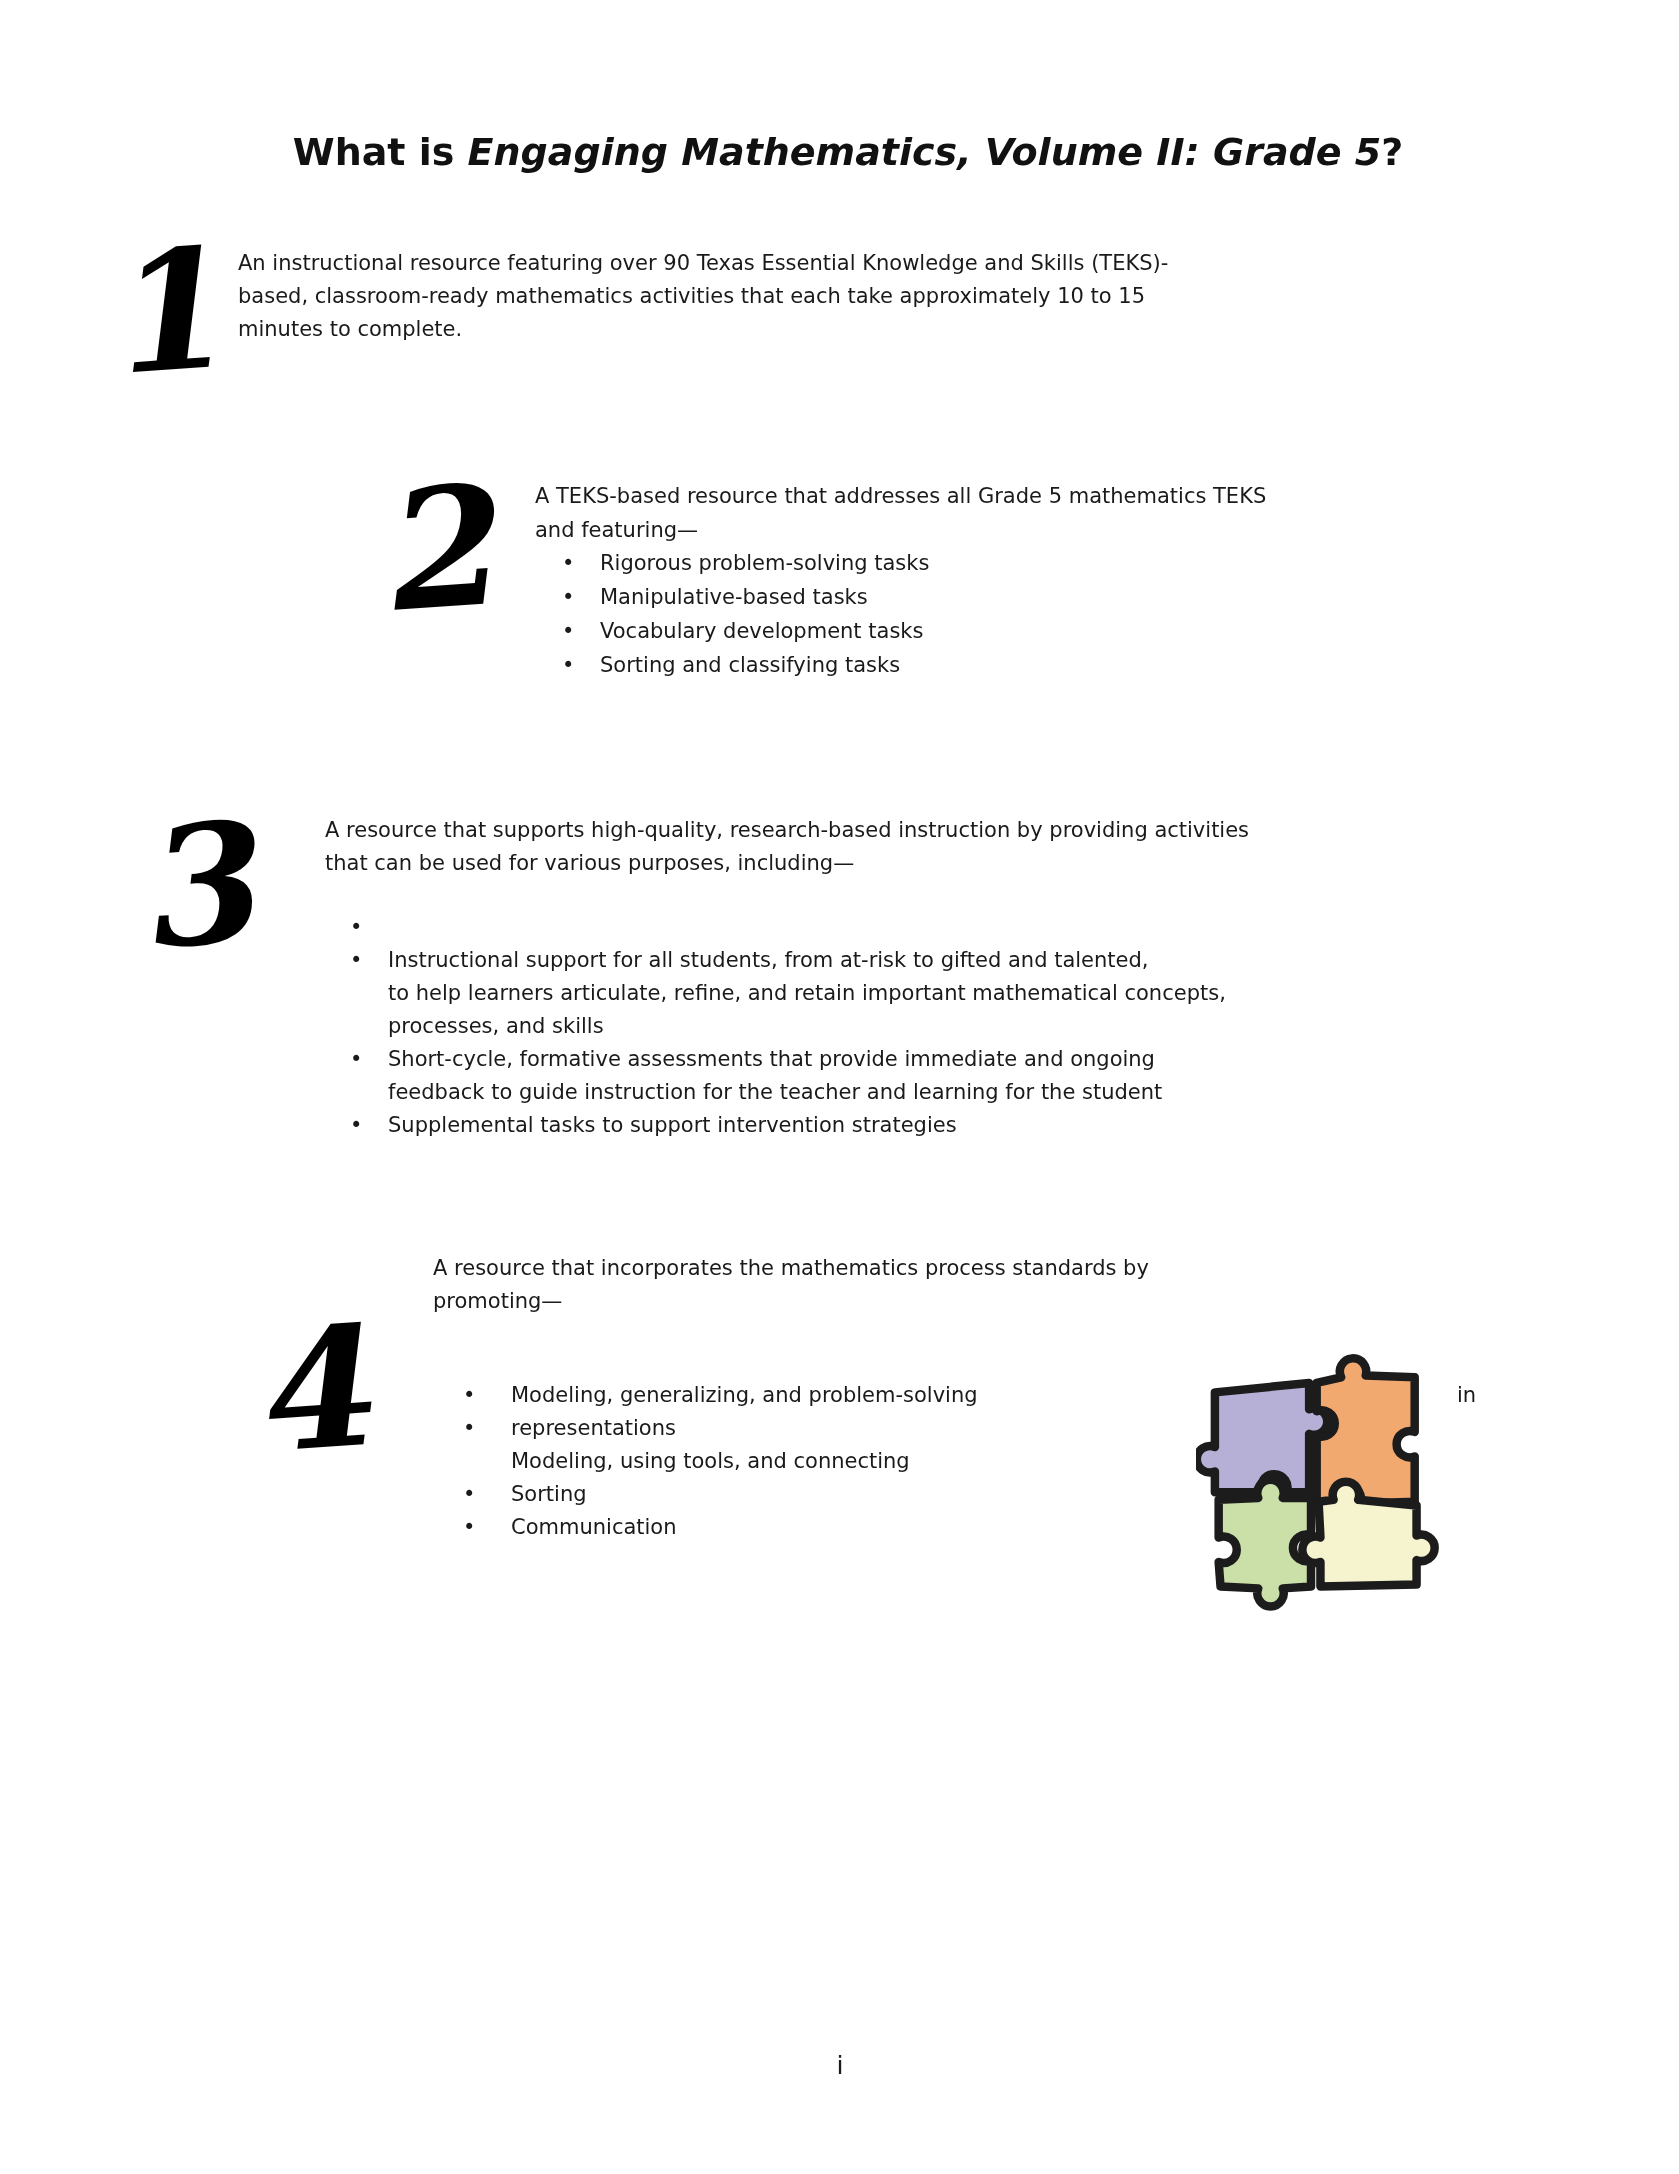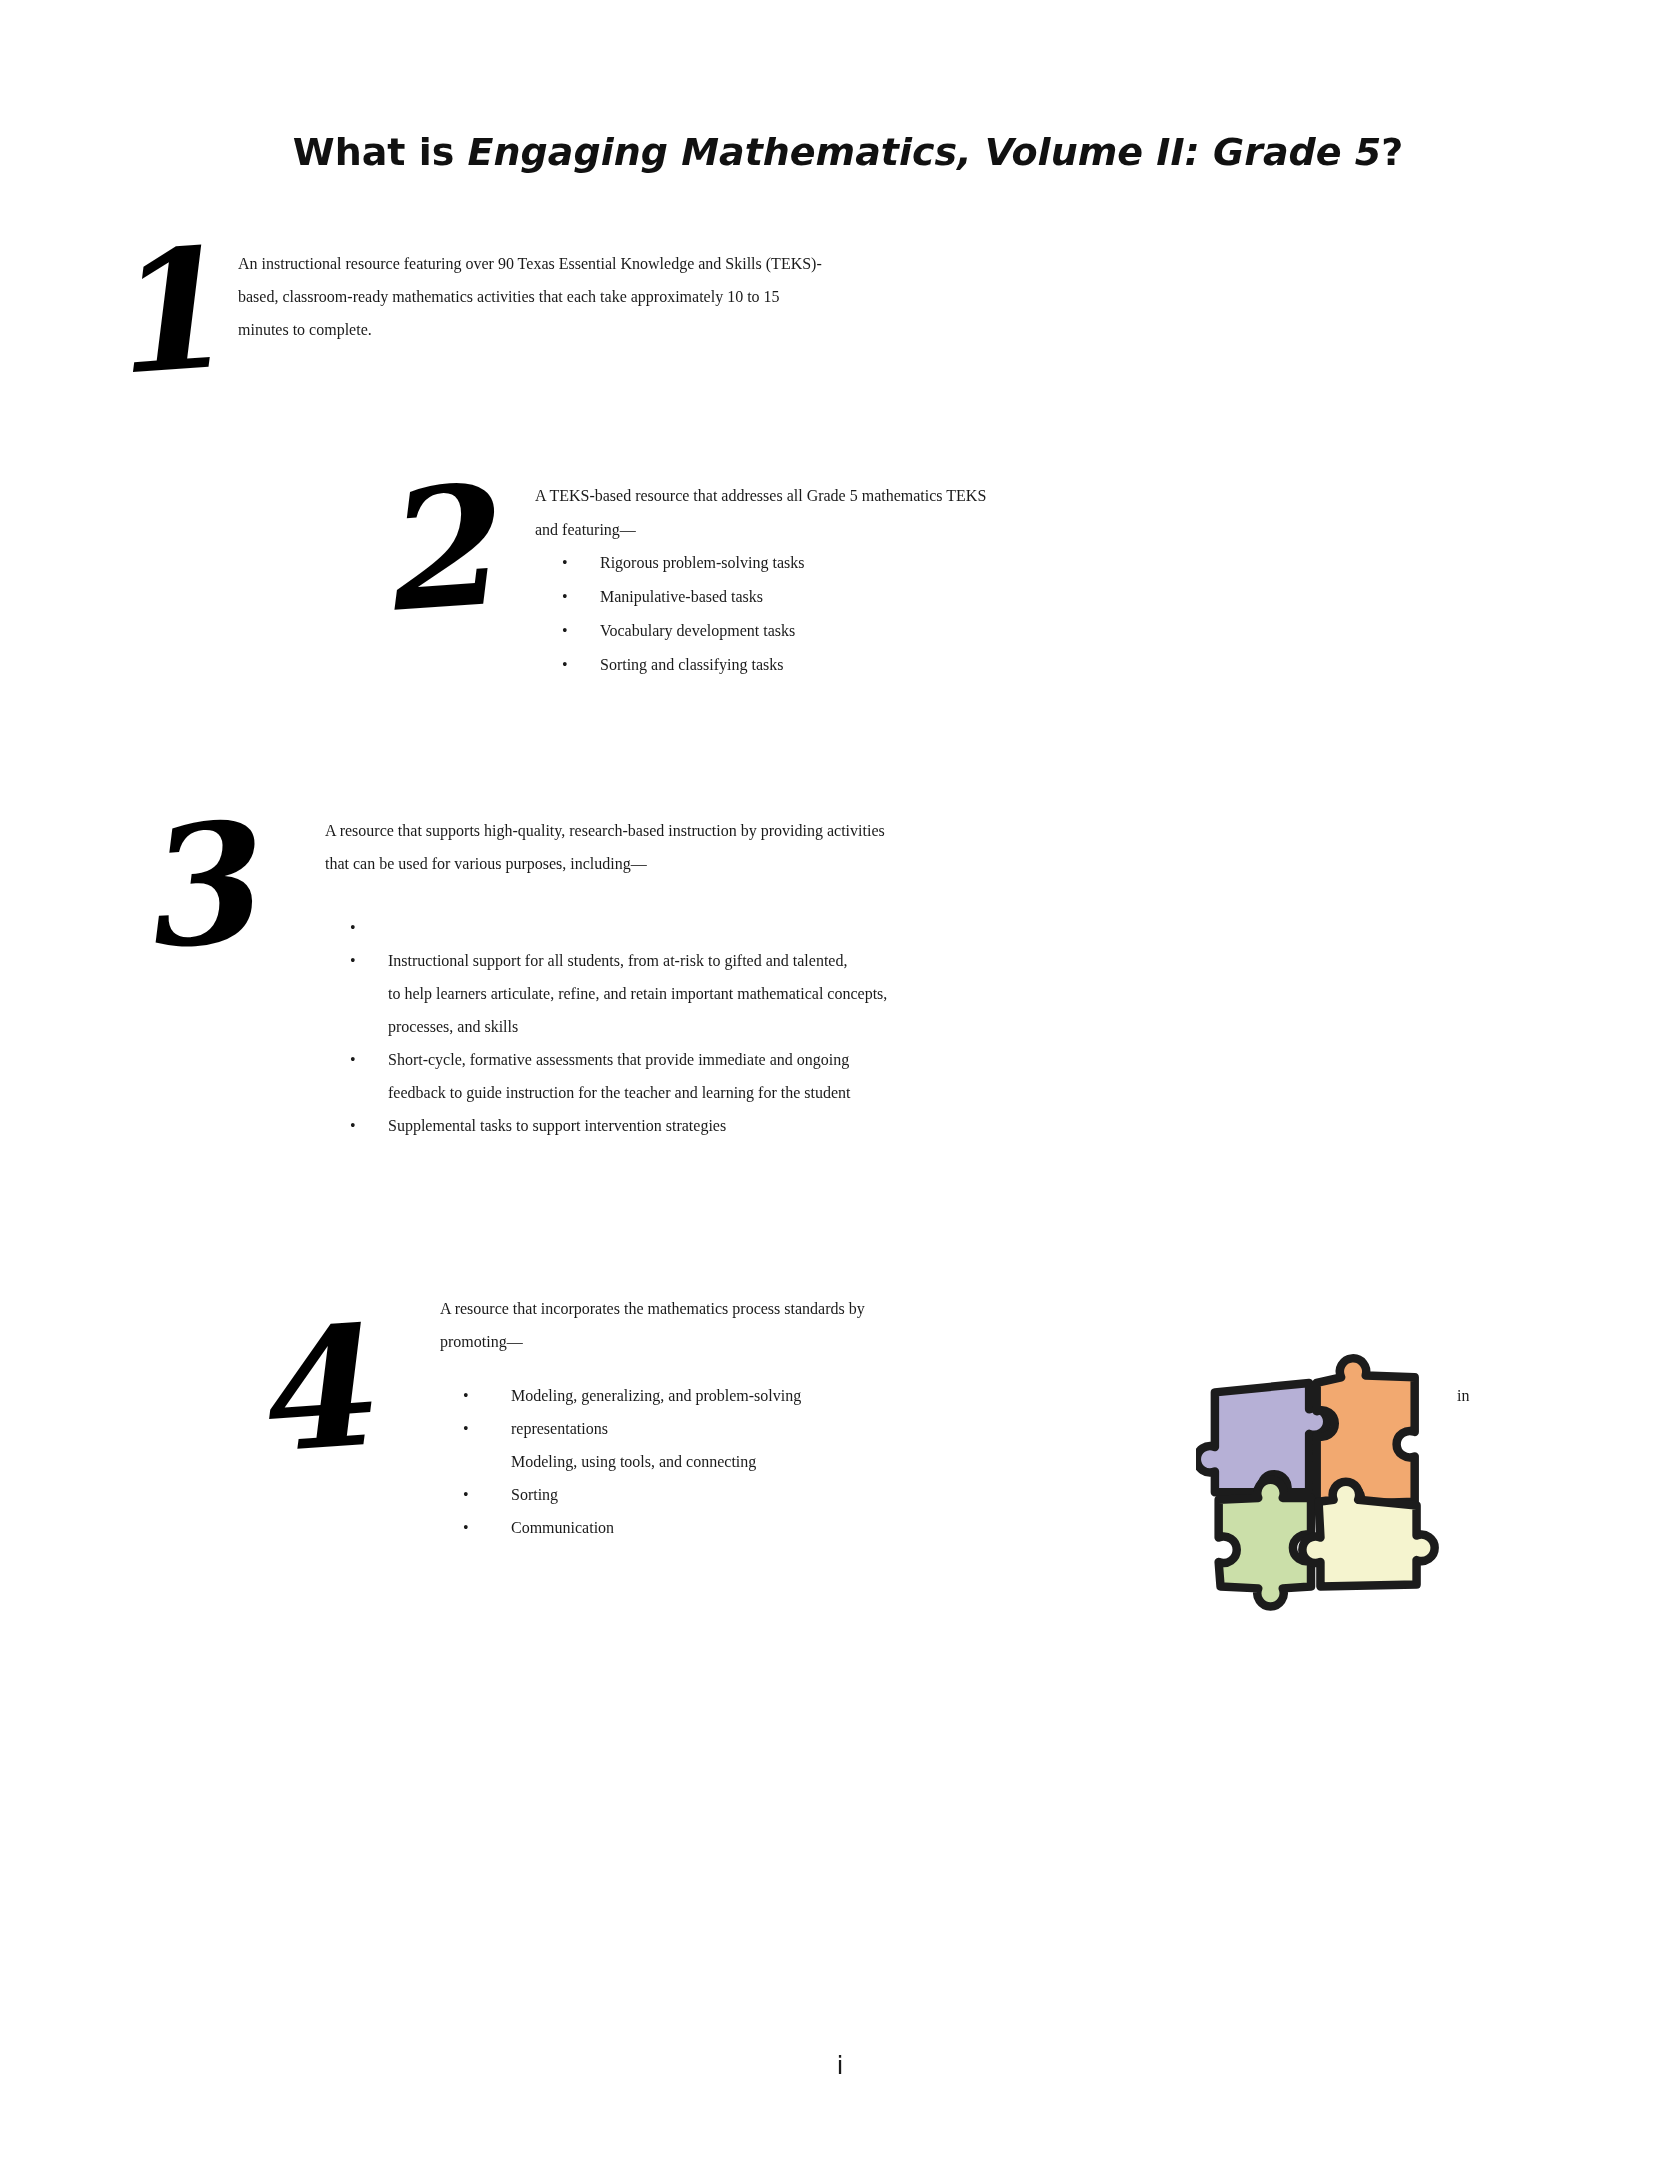--- a/index.html
+++ b/index.html
@@ -22,30 +22,30 @@
     position:absolute;
     font-family:"DejaVu Serif","Liberation Serif",serif;
     font-style:italic;font-weight:bold;
     font-size:165px;line-height:1;color:#000;
     transform:rotate(-4deg);
   }
   .n1{left:118px;top:229px;}
   .n2{left:391px;top:466px;}
   .n3{left:151px;top:803px;}
   .n4{left:266px;top:1307px;}
-  .tblock{position:absolute;font-size:16px;font-family:Liberation Serif, serif;}
+  .tblock{position:absolute;font-size:21px;}
   .tline{display:block;white-space:nowrap;}
   .lh35 .tline{line-height:33px;}
   .lh36 .tline{line-height:34px;}
   .s1-text{left:238px;top:247px;}
   .s2-head{left:535px;top:479px;}
   .s2-bullets{left:562px;top:546px;}
   .s3-head{left:325px;top:814px;}
   .s3-bullets{left:350px;top:911px;}
-  .s4-head{left:433px;top:1292px;margin-left:7px;}
+  .s4-head{left:433px;top:1252px;}
   .s4-bullets{left:463px;top:1379px;}
   .brow{display:flex;align-items:flex-start;}
   .bdot{flex:0 0 auto;line-height:33px;}
   .s2-bullets .bdot{width:38px;line-height:34px;}
   .s3-bullets .bdot{width:38px;}
   .s4-bullets .bdot{width:48px;}
   .blines{flex:0 0 auto;position:relative;}
   .wrap-word{position:absolute;left:946px;top:0;line-height:33px;white-space:nowrap;}
   .puzzle{position:absolute;left:1196px;top:1349px;width:247px;height:262px;}
   .puzzle path{stroke:#1c1c1c;stroke-width:9;stroke-linejoin:round;stroke-linecap:round;}

